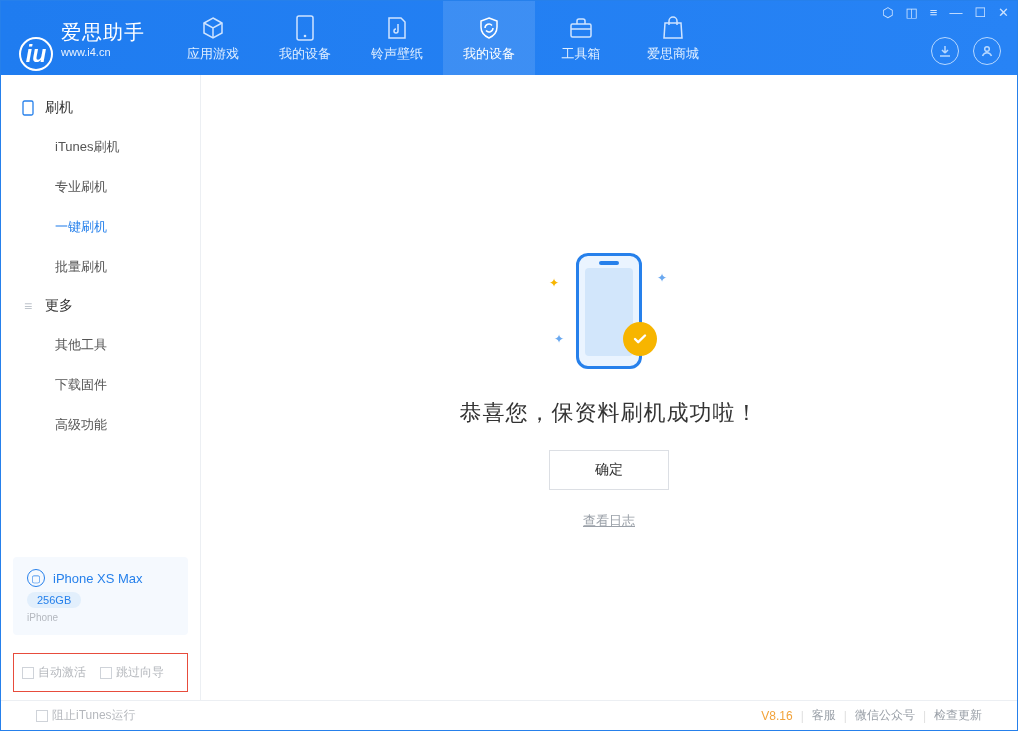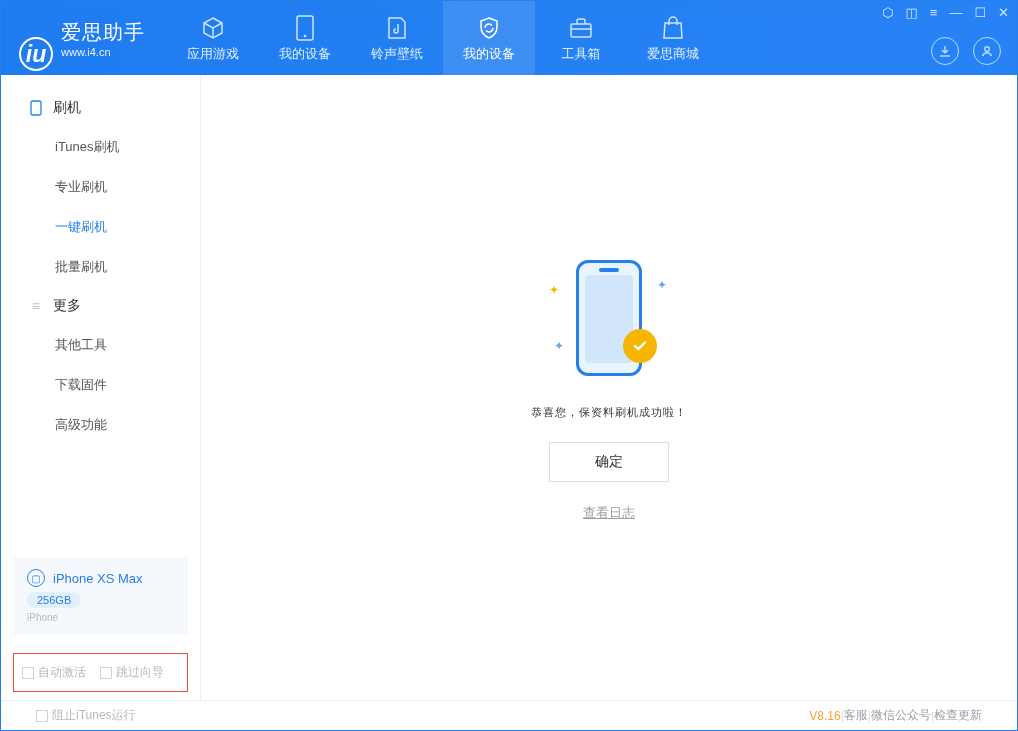--- a/index.html
+++ b/index.html
@@ -17,21 +17,21 @@
 .nav-item.active { background: rgba(255,255,255,0.12); color: #fff; }
 
 .win-controls { position: absolute; right: 8px; top: 4px; display: flex; gap: 12px; align-items: center; }
 .win-controls span { color: #cfe4ff; font-size: 13px; cursor: pointer; }
 
 .hdr-icons { position: absolute; right: 16px; bottom: 10px; display: flex; gap: 14px; }
 .hdr-icons .cbtn { width: 28px; height: 28px; border: 1.6px solid #b7d8ff; border-radius: 50%; display: flex; align-items: center; justify-content: center; color: #b7d8ff; cursor: pointer; }
 
 .body { flex: 1; display: flex; min-height: 0; }
 .sidebar { width: 200px; background: #fff; border-right: 1px solid #eceff3; display: flex; flex-direction: column; padding-top: 14px; }
-.group-hdr { display: flex; align-items: center; padding: 10px 28px; font-size: 14px; color: #333; font-weight: 500; gap: 10px; }
+.group-hdr { display: flex; align-items: center; padding: 10px 20px; font-size: 14px; color: #333; font-weight: 500; gap: 10px; }
 .group-hdr .gicon { width: 14px; display: flex; justify-content: center; color: #2680eb; }
 .sub-item { padding: 11px 20px 11px 54px; font-size: 13px; color: #555; cursor: pointer; }
 .sub-item.active { color: #2680eb; }
 .sidebar-spacer { flex: 1; }
 
 .status-card, .device-card { margin: 6px 12px; background: #f5f9fe; border-radius: 4px; padding: 12px 14px; }
 .status-card { display: flex; align-items: center; gap: 10px; font-size: 13px; color: #333; }
 .status-dot { width: 20px; height: 20px; display: flex; align-items: center; justify-content: center; color: #2680eb; }
 .device-card { font-size: 12px; }
 .device-row1 { display: flex; align-items: center; gap: 8px; color: #2680eb; font-size: 13px; font-weight: 500; }
@@ -47,26 +47,26 @@
 .success-ill { position: relative; width: 120px; height: 130px; display: flex; align-items: center; justify-content: center; }
 .phone { width: 66px; height: 116px; border: 3px solid #2680eb; border-radius: 12px; background: #eaf4ff; position: relative; }
 .phone:before { content:""; position:absolute; top:5px; left:50%; transform:translateX(-50%); width:20px; height:4px; background:#2680eb; border-radius:2px; }
 .phone:after { content:""; position:absolute; inset:12px 6px 10px; background:#d2e6fb; border-radius:4px; }
 .check-badge { position: absolute; right: 12px; bottom: 20px; width: 34px; height: 34px; background: #f7b500; border-radius: 50%; display: flex; align-items: center; justify-content: center; color: #fff; z-index: 2; }
 .sparkle { position: absolute; font-size: 12px; }
 .sp1 { left: 0; top: 30px; color: #f7b500; }
 .sp2 { left: 5px; bottom: 30px; color: #69a8f0; }
 .sp3 { right: 2px; top: 25px; color: #69a8f0; }
 
-.success-text { font-size: 11px; color: #333; letter-spacing: 1px; }
+.success-text { font-size: 22px; color: #333; letter-spacing: 1px; }
 .confirm-btn { min-width: 120px; padding: 10px 24px; border: 1px solid #dcdfe4; background: #fff; font-size: 14px; color: #333; cursor: pointer; }
 .log-link { font-size: 13px; color: #9aa0a8; text-decoration: underline; cursor: pointer; }
 
 .footer { height: 30px; border-top: 1px solid #eceff3; display: flex; align-items: center; padding: 0 35px; font-size: 12px; color: #b5b8bd; gap: 8px; }
-.footer .right { margin-left: auto; display: flex; align-items: center; gap: 0; }
+.footer .right { margin-left: auto; display: flex; align-items: center; gap: 8px; }
 .footer .ver { color: #f2a33a; }
 .footer .sep { color: #e0e0e0; }
 .footer .lnk { color: #9aa0a8; cursor: pointer; }
 </style>
 </head>
 <body>
 
 <div class="header">
   <div class="logo-block">
     <div class="logo-circle">iu</div>

